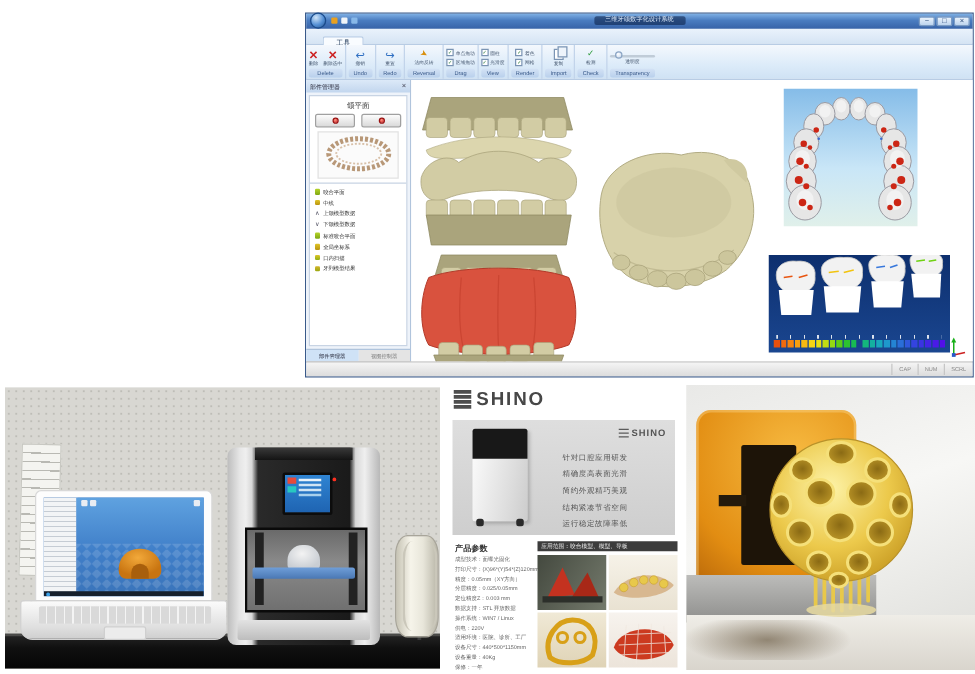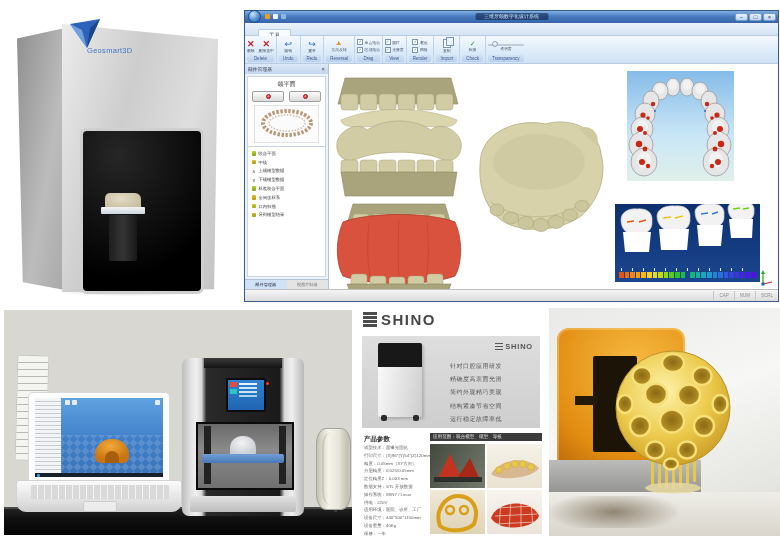--- a/index.html
+++ b/index.html
@@ -162,36 +162,20 @@
   .machine-base{left:0px;top:152px;width:152px;height:38px;background:linear-gradient(#bcbcba,#8e8e8c);}
   .floor{left:0;top:184px;width:231px;height:44px;background:linear-gradient(#efede7,#d9d5cd);}
   .floor-smudge{left:0px;top:188px;width:170px;height:32px;background:radial-gradient(55% 90% at 38% 50%,rgba(62,42,12,.5),transparent 72%);}
   .ball-svg{left:62px;top:38px;}
 </style>
 </head>
 <body>
 
 <div class="page">
 
-  <div class="abs scanner-photo">
-    <div class="abs scn-left"></div>
-    <div class="abs scn-front"></div>
-    <div class="abs scn-shadow"></div>
-    <svg class="abs scn-logo" width="40" height="40" viewBox="0 0 40 40">
-      <path d="M4,8 L34,3 L21,32 Z" fill="#2e63bb"></path>
-      <path d="M4,8 L21,32 L16,14 Z" fill="#6fa0e0"></path>
-      <path d="M34,3 L21,32 L24,12 Z" fill="#1c478f"></path>
-    </svg>
-    <div class="abs scn-brand">Geosmart3D</div>
-    <div class="abs scn-window">
-      <div class="abs scn-model"></div>
-      <div class="abs scn-tray"></div>
-      <div class="abs scn-post"></div>
-    </div>
-  </div>
 
   <div class="abs software">
 
     <div class="sw-title">
       <div class="orb"></div>
       <div class="qat">
         <span style="background:#e8a020"></span>
         <span style="background:#f0f4f8"></span>
         <span style="background:#88b8e8"></span>
       </div>

